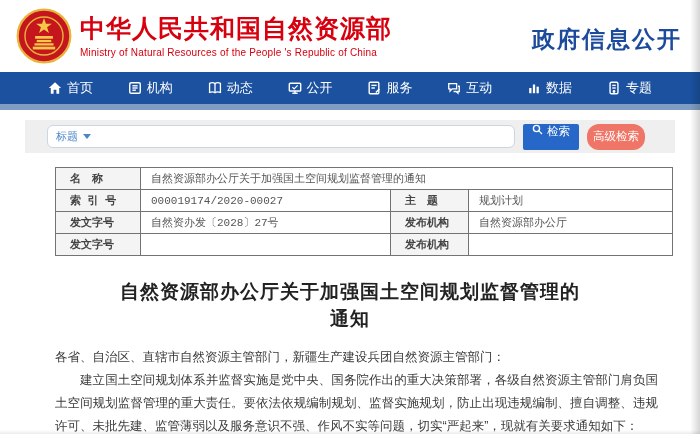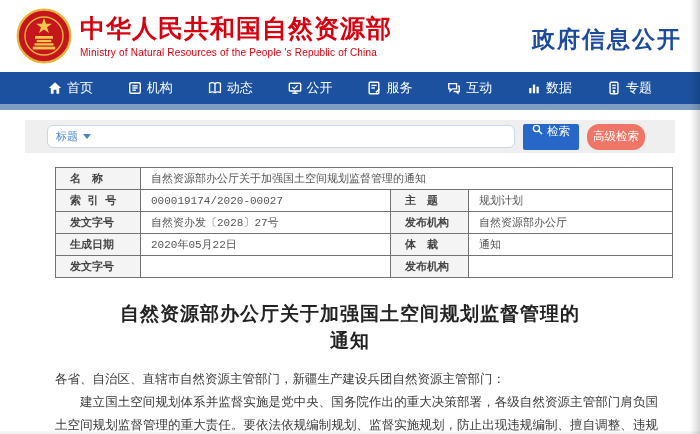--- a/index.html
+++ b/index.html
@@ -168,26 +168,20 @@
       <td class="lbl">主　题</td>
       <td>规划计划</td>
     </tr>
     <tr>
       <td class="lbl">发文字号</td>
       <td>自然资办发〔2028〕27号</td>
       <td class="lbl">发布机构</td>
       <td>自然资源部办公厅</td>
     </tr>
     <tr>
-      <td class="lbl">生成日期</td>
-      <td>2020年05月22日</td>
-      <td class="lbl">体　裁</td>
-      <td>通知</td>
-    </tr>
-    <tr>
       <td class="lbl">发文字号</td>
       <td></td>
       <td class="lbl">发布机构</td>
       <td></td>
     </tr>
   </tbody>
     </table>
 
   <h1 class="doc-title"><span>自然资源部办公厅关于加强国土空间规划监督管理的</span><br><span>通知</span></h1>
 

